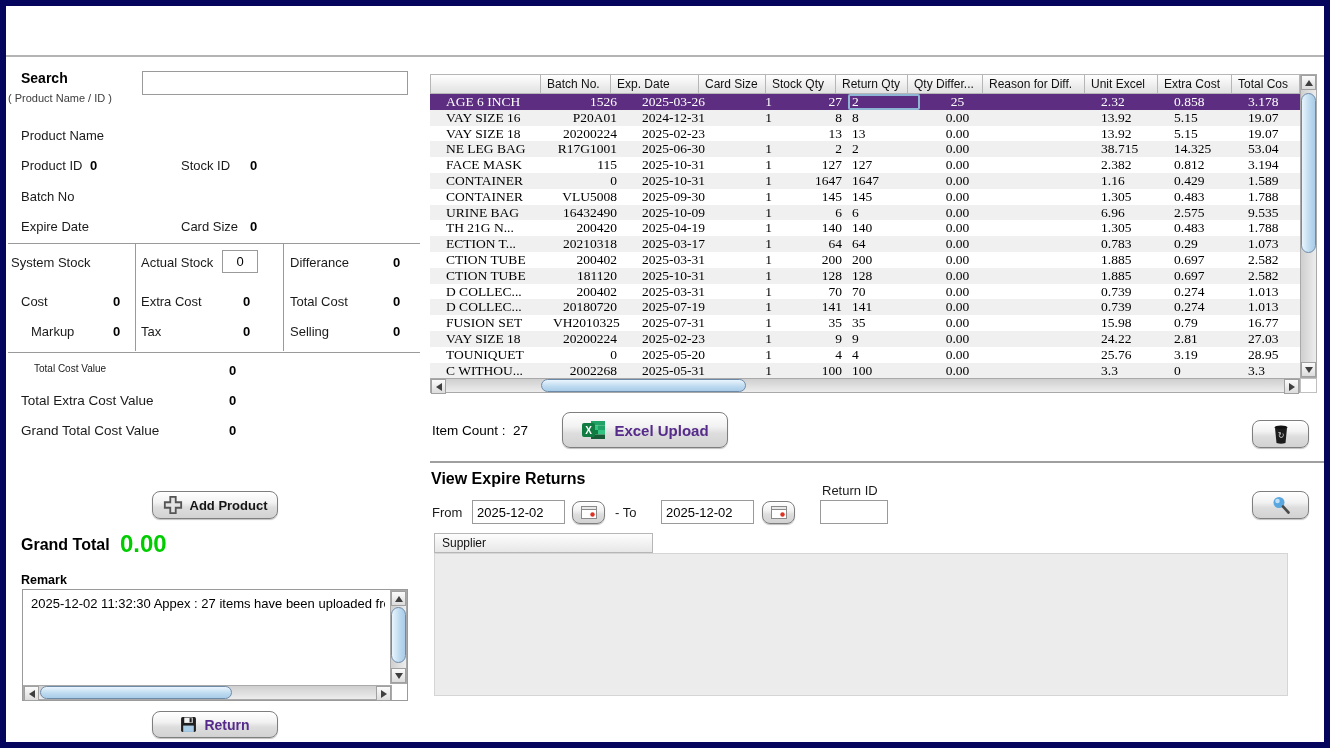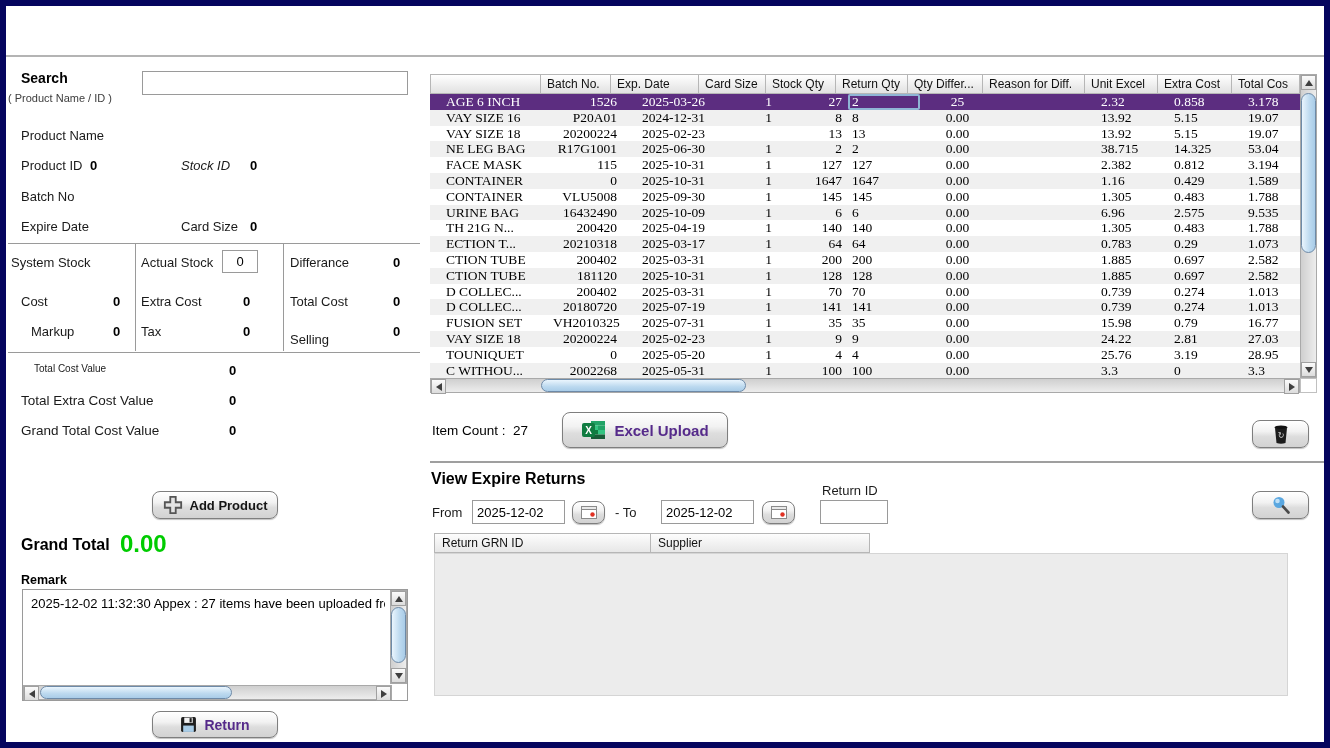--- a/index.html
+++ b/index.html
@@ -73,21 +73,21 @@
   <div class="hline" style="left:6px;top:55px;width:1318px;"></div>
 
   <div class="abs" style="left:21px;top:70px;font-size:14px;font-weight:bold;">Search</div>
   <div class="abs sub" style="left:8px;top:92px;">( Product Name / ID )</div>
   <input class="txt abs" style="left: 142px; top: 71px; width: 266px; height: 24px;" value="">
 
   <div class="abs lbl" style="left:21px;top:128px;">Product Name</div>
 
   <div class="abs lbl" style="left:21px;top:158px;">Product ID</div>
   <div class="abs val" style="left:90px;top:158px;">0</div>
-  <div class="abs lbl" style="left:181px;top:158px;font-style:italic;">Stock ID</div>
+  <div class="abs lbl" style="left:181px;top:158px;">Stock ID</div>
   <div class="abs val" style="left:250px;top:158px;">0</div>
 
   <div class="abs lbl" style="left:21px;top:189px;">Batch No</div>
 
   <div class="abs lbl" style="left:21px;top:219px;">Expire Date</div>
   <div class="abs lbl" style="left:181px;top:219px;">Card Size</div>
   <div class="abs val" style="left:250px;top:219px;">0</div>
 
   <div class="gridbox" style="left:8px;top:243px;width:412px;height:108px;"></div>
   <div class="vdiv" style="left:135px;top:243px;height:108px;"></div>
@@ -103,21 +103,21 @@
   <div class="abs val" style="left:113px;top:294px;">0</div>
   <div class="abs lbl" style="left:141px;top:294px;">Extra Cost</div>
   <div class="abs val" style="left:243px;top:294px;">0</div>
   <div class="abs lbl" style="left:290px;top:294px;">Total Cost</div>
   <div class="abs val" style="left:393px;top:294px;">0</div>
 
   <div class="abs lbl" style="left:31px;top:324px;">Markup</div>
   <div class="abs val" style="left:113px;top:324px;">0</div>
   <div class="abs lbl" style="left:141px;top:324px;">Tax</div>
   <div class="abs val" style="left:243px;top:324px;">0</div>
-  <div class="abs lbl" style="left:290px;top:324px;margin-top:8px;">Selling</div>
+  <div class="abs lbl" style="left:290px;top:324px;">Selling</div>
   <div class="abs val" style="left:393px;top:324px;">0</div>
 
   <div class="abs lbl" style="left:34px;top:363px;font-size:10px;">Total Cost Value</div>
   <div class="abs val" style="left:229px;top:363px;">0</div>
   <div class="abs lbl" style="left:21px;top:393px;font-size:13.5px;">Total Extra Cost Value</div>
   <div class="abs val" style="left:229px;top:393px;">0</div>
   <div class="abs lbl" style="left:21px;top:423px;font-size:13.5px;">Grand Total Cost Value</div>
   <div class="abs val" style="left:229px;top:423px;">0</div>
 
   <button class="jbtn" style="left:152px;top:491px;width:126px;height:28px;">
@@ -509,18 +509,17 @@
     <span style="display:flex;">
       <svg width="20" height="20" viewBox="0 0 20 20">
         <circle cx="8" cy="7.5" r="5.5" fill="#5aa7e0"></circle>
         <circle cx="6.5" cy="6" r="2.3" fill="#bfe0f6"></circle>
         <line x1="12" y1="11.5" x2="17.5" y2="17.5" stroke="#4a4a4a" stroke-width="2.6" stroke-linecap="round"></line>
       </svg>
     </span>
   </button>
 
   <div class="abs" style="left:434px;top:533px;display:flex;" id="returns-head">
-      <div class="rth" style="width: 217px;">Return GRN ID</div>
       <div class="rth" style="width: 219px;">Supplier</div>
     </div>
   <div class="abs" style="left:434px;top:553px;width:854px;height:143px;background:#ececec;border:1px solid #d5d5d5;box-sizing:border-box;"></div>
 
 </div>
 
 </body></html>

